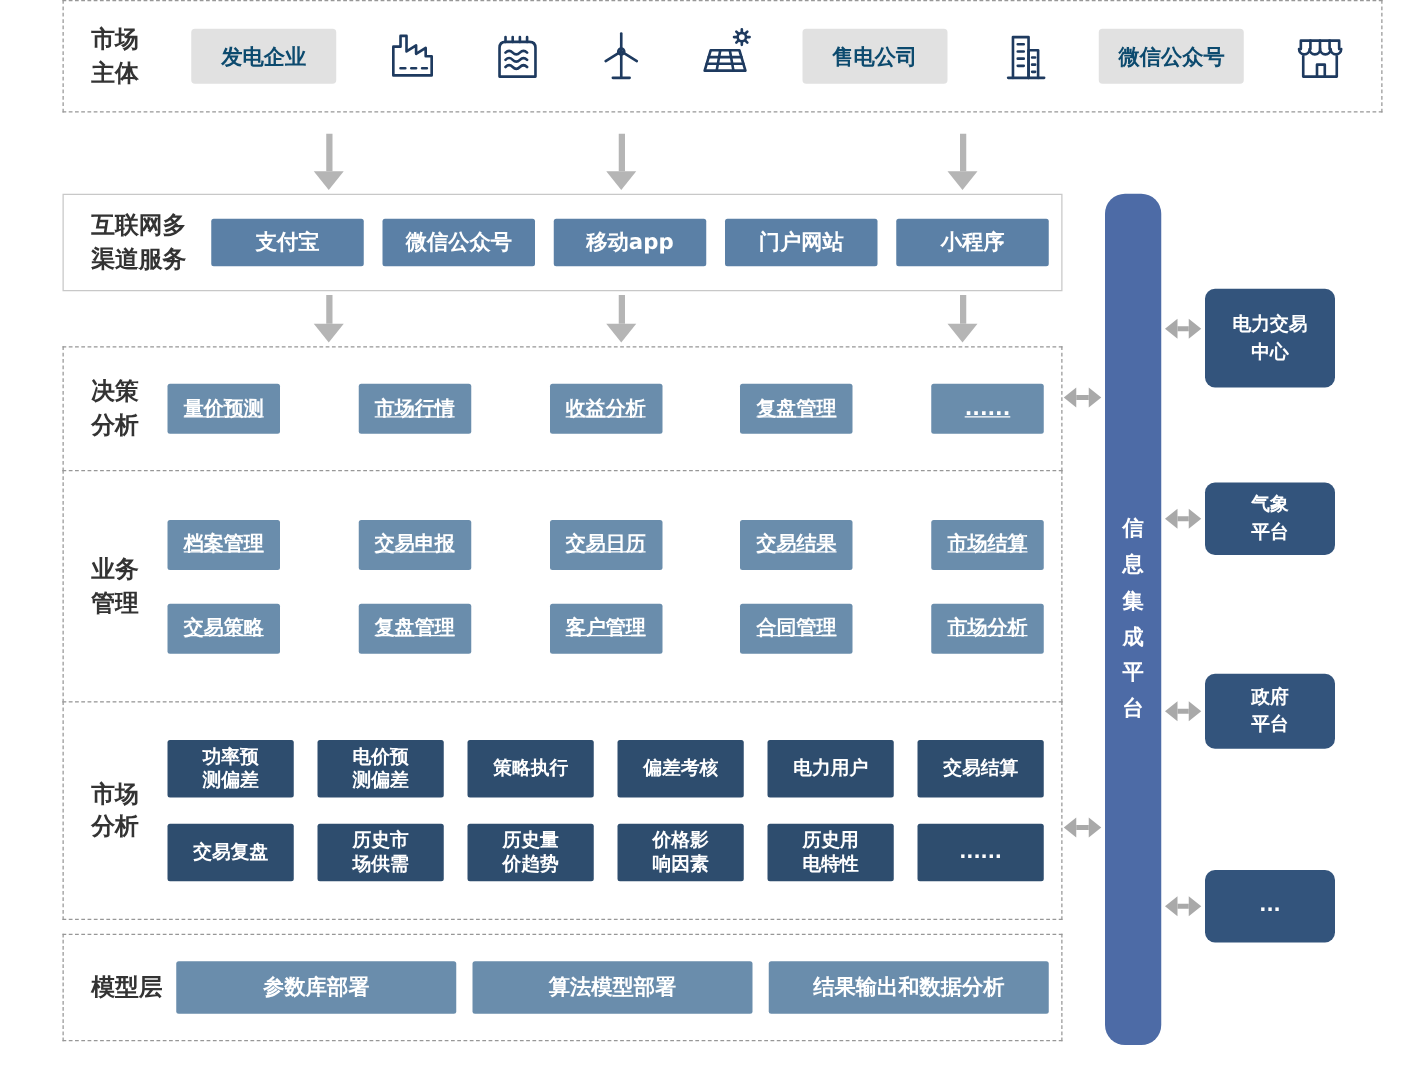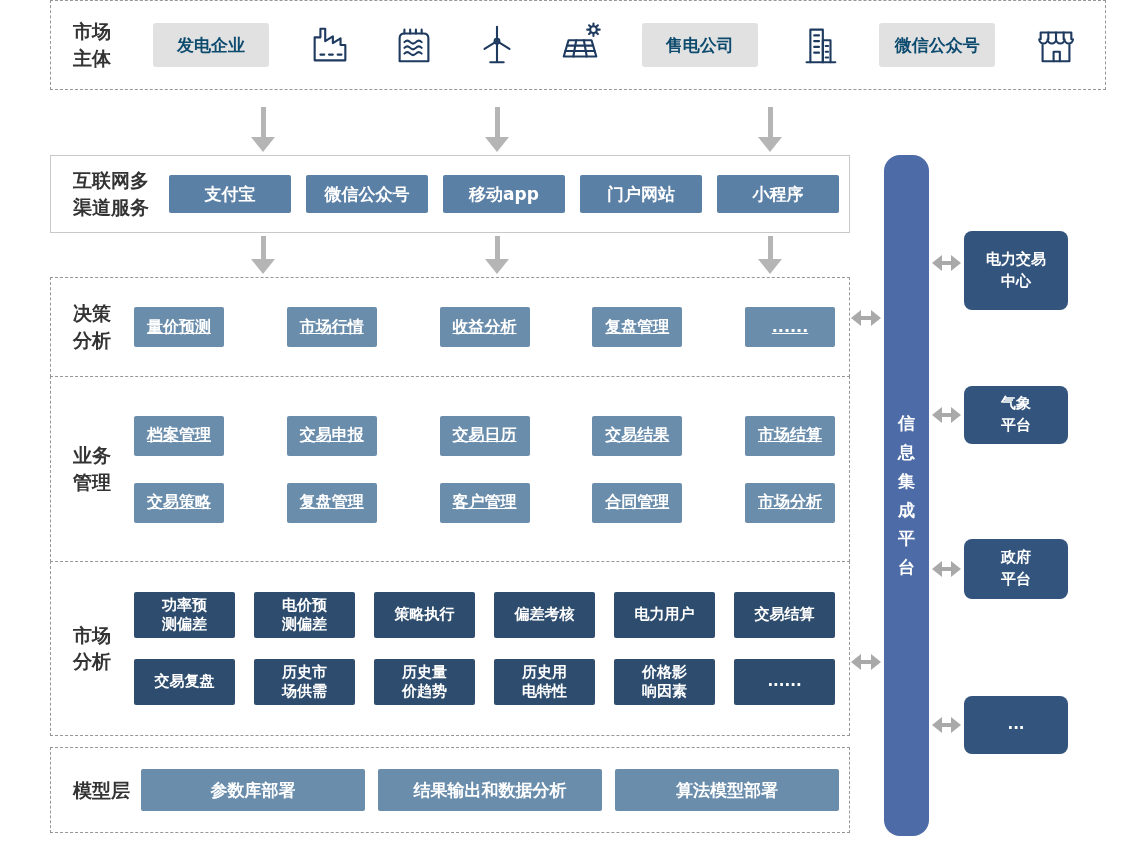--- a/index.html
+++ b/index.html
@@ -220,35 +220,35 @@
         <div class="btn dark">偏差考核</div>
         <div class="btn dark">电力用户</div>
         <div class="btn dark">交易结算</div>
       </div>
       <div class="r">
         <div class="btn dark">交易复盘</div>
         <div class="btn dark">历史市
 场供需</div>
         <div class="btn dark">历史量
 价趋势</div>
+        <div class="btn dark">价格影
+响因素</div>
         <div class="btn dark">历史用
 电特性</div>
-        <div class="btn dark">价格影
-响因素</div>
         <div class="btn dark">......</div>
       </div>
     </div>
   </div>
 
   <div class="box dashed model-box">
     <div class="sec-label nowrap">模型层</div>
     <div class="model-row">
       <div class="btn wide">参数库部署</div>
+      <div class="btn wide">算法模型部署</div>
       <div class="btn wide">结果输出和数据分析</div>
-      <div class="btn wide">算法模型部署</div>
     </div>
   </div>
 
   <div class="bar">
     <span>信息集成平台</span>
   </div>
 
   <div class="h-arrow" style="left:851px; top:309px; width:30px;">
       <i class="hl"></i>
       <i class="stem"></i>

